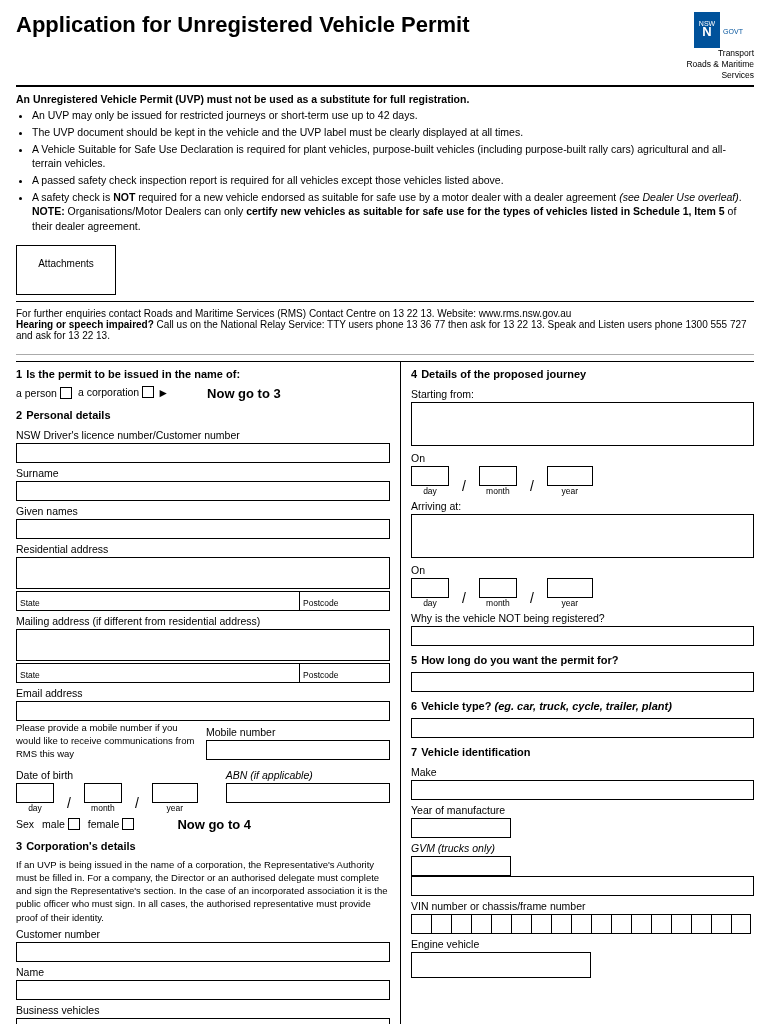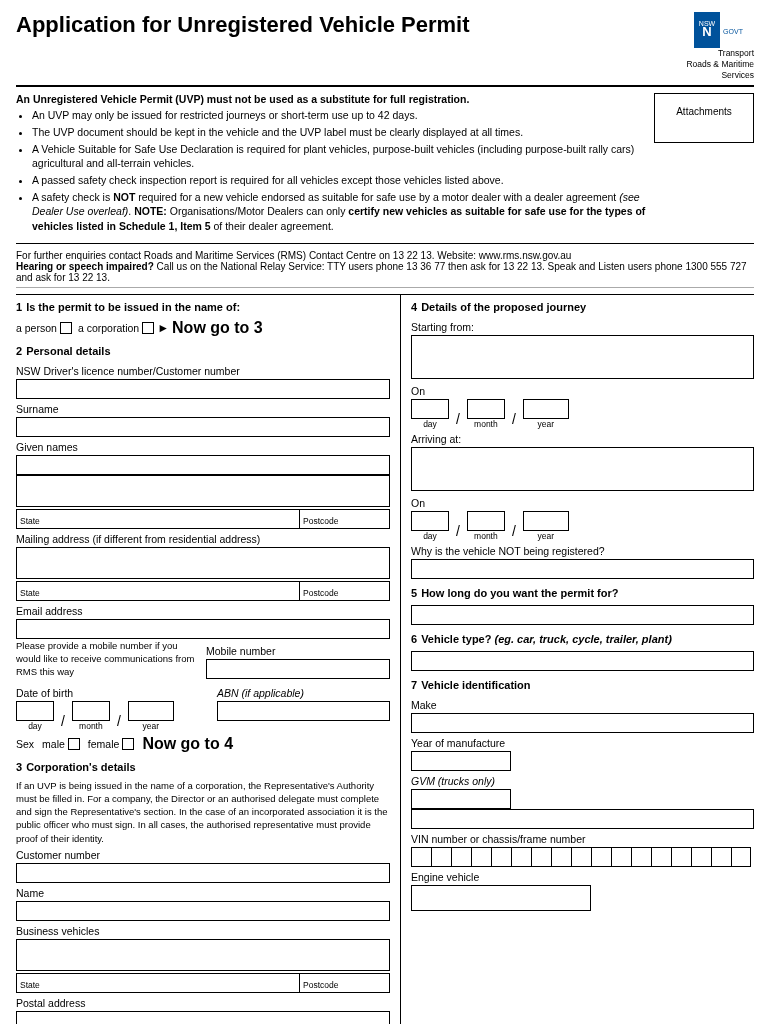--- a/index.html
+++ b/index.html
@@ -49,20 +49,21 @@
       color: #000;
     }
     
     .intro {
       font-size: 10.5px;
       margin-bottom: 6px;
       border-bottom: 1px solid #000;
       padding-bottom: 6px;
       display: flex;
       gap: 8px;
+      flex-direction: column;
     }
     .intro-left {
       flex: 1;
     }
     .intro-left p { margin-bottom: 3px; }
     .intro-left ul { margin-left: 16px; margin-bottom: 3px; }
     .intro-left li { margin-bottom: 2px; line-height: 1.4; }
     .attachments-box {
       width: 100px;
       border: 1px solid #000;
@@ -71,21 +72,21 @@
       align-items: flex-start;
       justify-content: center;
       padding-top: 12px;
       font-size: 10px;
       flex-shrink: 0;
     }
     .contact-info {
       font-size: 10px;
       margin-bottom: 6px;
       border-bottom: 1px solid #aaa;
-      padding-bottom: 4px;
+      padding-bottom: 13px;
     }
     
     .main-cols {
       display: flex;
       gap: 0;
       border-top: 1px solid #000;
     }
     .col-left {
       width: 385px;
       padding-right: 10px;
@@ -123,21 +124,21 @@
       background: #fff;
       display: block;
     }
     .input-box-tall {
       height: 32px;
     }
     
     .date-row {
       display: flex;
       align-items: flex-end;
-      gap: 6px;
+      gap: 12px;
     }
     .date-cell {
       border: 1px solid #000;
       height: 20px;
       width: 38px;
     }
     .date-slash {
       font-size: 14px;
       line-height: 20px;
       padding: 0 1px;
@@ -151,52 +152,53 @@
     
     .checkbox-row {
       display: flex;
       align-items: center;
       gap: 6px;
       margin-bottom: 4px;
       font-size: 10.5px;
     }
     .checkbox-item {
       display: flex;
-      align-items: center;
+      align-items: flex-start;
       gap: 3px;
     }
     .check-box {
       width: 12px;
       height: 12px;
       border: 1px solid #000;
       display: inline-block;
       background: #fff;
     }
     .arrow-bold {
       font-size: 12px;
       font-weight: bold;
     }
     
     .now-goto {
       font-weight: bold;
-      font-size: 16px;
+      font-size: 13px;
+      margin-left: 35px;
     }
     
     .sex-row {
       display: flex;
       align-items: center;
       gap: 8px;
       font-size: 10.5px;
       margin-bottom: 4px;
     }
     
     .mobile-block {
       display: flex;
       gap: 6px;
-      align-items: flex-end;
+      align-items: center;
       margin-bottom: 4px;
     }
     .mobile-left {
       font-size: 9.5px;
       flex: 1;
       line-height: 1.4;
     }
     .mobile-right {
       flex: 1;
     }
@@ -324,20 +326,21 @@
 
         <div class="field-label">NSW Driver's licence number/Customer number</div>
         <input class="input-box" type="text" style="">
 
         <div class="field-label">Surname</div>
         <input class="input-box" type="text" style="">
 
         <div class="field-label">Given names</div>
         <input class="input-box" type="text" style="">
 
+        <div class="field-label">Residential address</div>
         <input class="input-box input-box-tall" type="text" style="height: 32px;">
 
         <div style="display:flex; margin-top:2px;">
           <div style="flex:1; border:1px solid #000; height:20px; position:relative;">
             <span style="font-size:8.5px; position:absolute; bottom:2px; left:3px;">State</span>
           </div>
           <div style="width:90px; border:1px solid #000; border-left:none; height:20px; position:relative;">
             <span style="font-size:8.5px; position:absolute; bottom:2px; left:3px;">Postcode</span>
           </div>
         </div>

